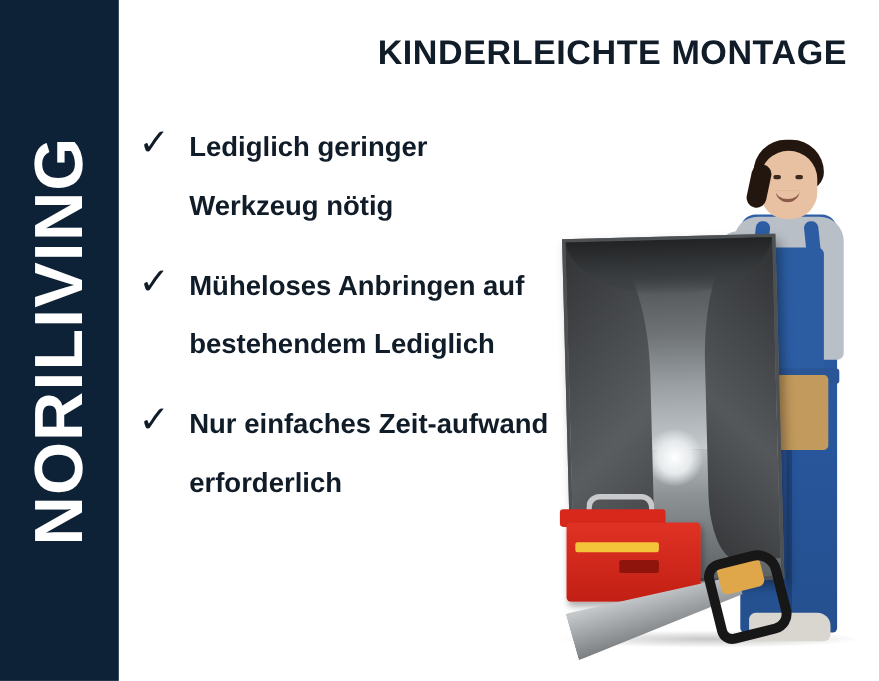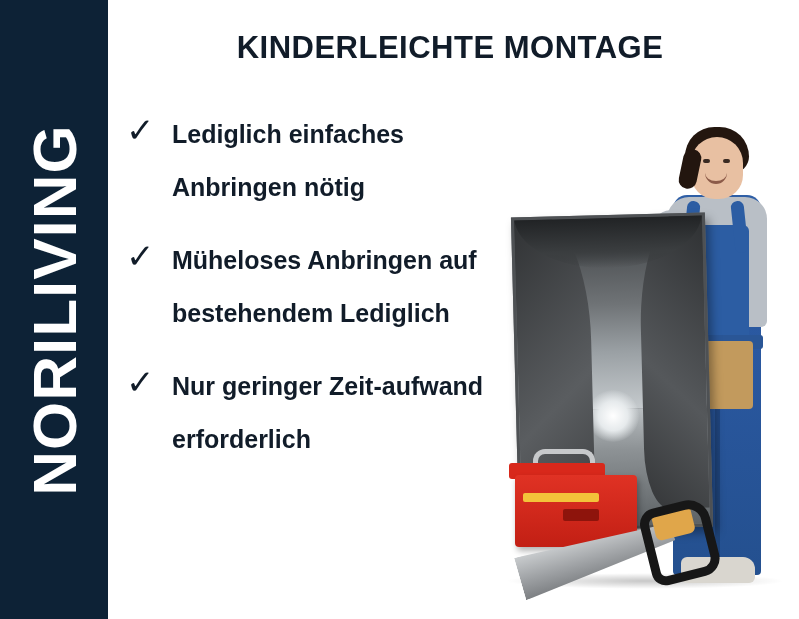--- a/index.html
+++ b/index.html
@@ -41,21 +41,21 @@
     letter-spacing: 1px;
     font-family: "Liberation Sans", sans-serif;
   }
 
   
   #headline {
     position: absolute;
     left: 130px;
     top: 30px;
     width: 640px;
-    text-align: center;
+    text-align: right;
     color: #111c29;
     font-size: 31px;
     font-weight: bold;
     letter-spacing: 0.5px;
   }
 
   
   #bullets {
     position: absolute;
     left: 126px;
@@ -411,31 +411,31 @@
   <div id="brandbar">
     <div class="brand-text">NORILIVING</div>
   </div>
 
   <div id="headline">KINDERLEICHTE MONTAGE</div>
 
   <div id="bullets">
 
     <div class="bullet">
       <span class="check">✓</span>
-      <span class="bullet-text">Lediglich einfaches Anbringen nötig</span>
+      <span class="bullet-text">Lediglich geringer Werkzeug nötig</span>
     </div>
 
     <div class="bullet">
       <span class="check">✓</span>
       <span class="bullet-text">Müheloses Anbringen auf bestehendem Lediglich</span>
     </div>
 
     <div class="bullet">
       <span class="check">✓</span>
-      <span class="bullet-text">Nur geringer Zeit-aufwand erforderlich</span>
+      <span class="bullet-text">Nur einfaches Zeit-aufwand erforderlich</span>
     </div>
 
   </div>
 
   <div id="photo">
 
     <div class="floor-shadow"></div>
 
     <div class="worker-body"></div>
     <div class="leg-split"></div>

